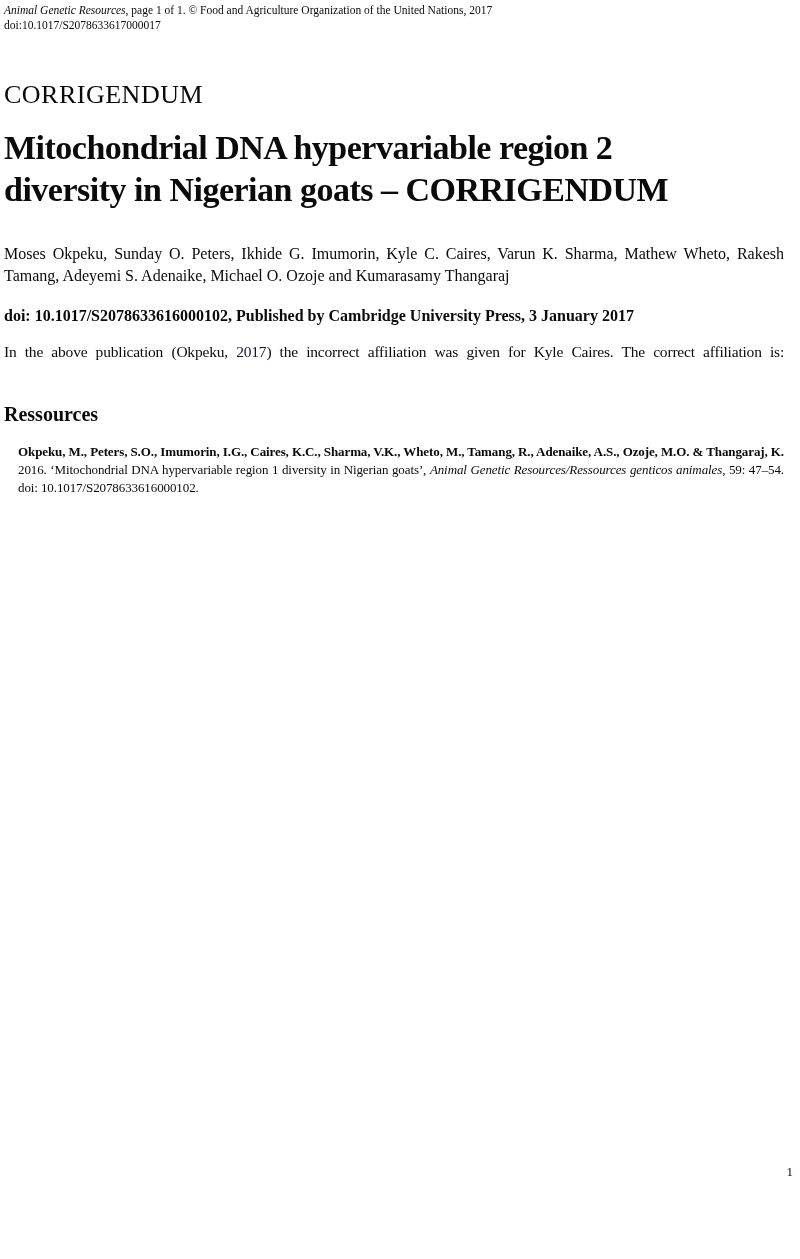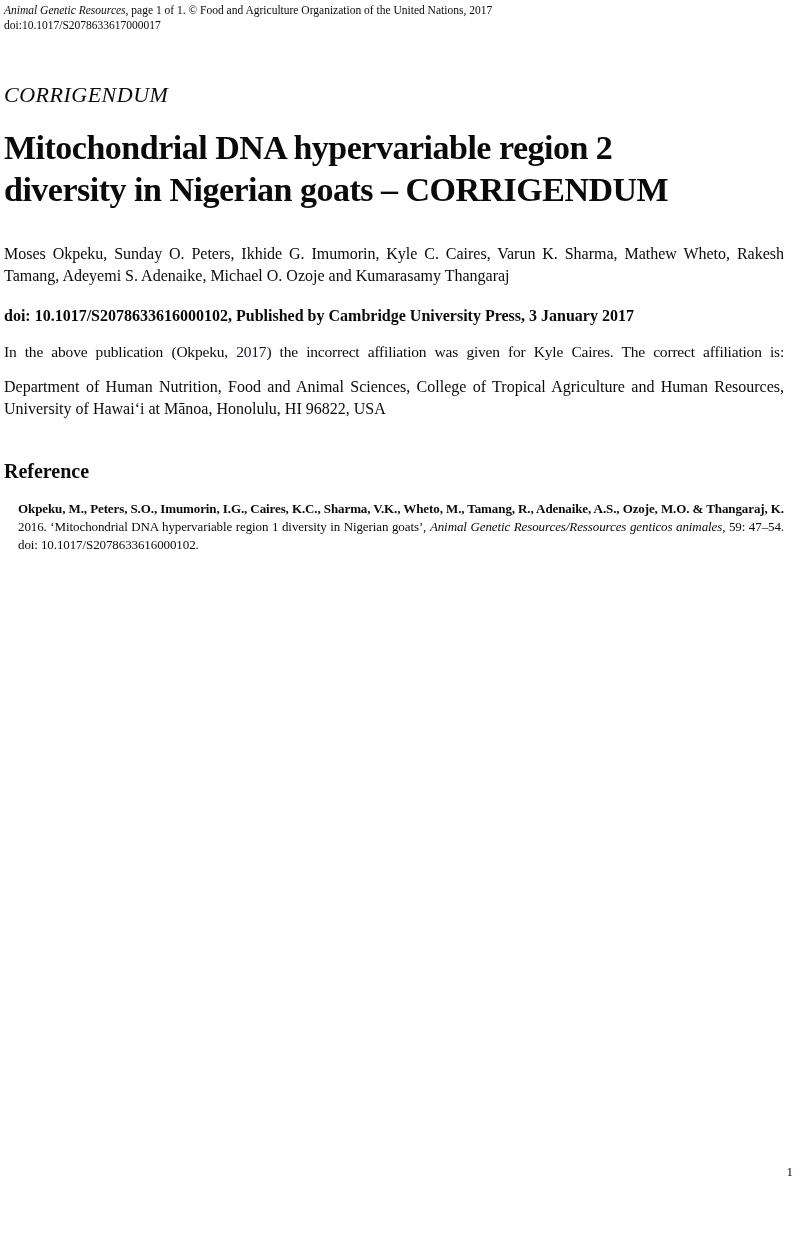--- a/index.html
+++ b/index.html
@@ -13,23 +13,22 @@
   .page {
     position: relative;
     box-sizing: border-box;
     width: 800px; height: 1185px;
     padding: 3px 16px 0 4px;
   }
   .header { font-size: 11.5px; line-height: 15px; }
   .italic { font-style: italic; }
   .corrigendum-label {
     margin-top: 50px;
-    font-size: 22px; line-height: 24px;
+    font-size: 26px; line-height: 24px;
     letter-spacing: 0.5px;
-    font-style: italic;
   }
   .title {
     margin: 20px 0 0 0;
     font-size: 34px; line-height: 42px;
     font-weight: bold; letter-spacing: -0.5px;
   }
   .tline { display: block; }
   p { margin: 0; }
   .authors {
     margin-top: 32px;
@@ -87,21 +86,20 @@
     <span class="tline">Mitochondrial DNA hypervariable region 2</span>
     <span class="tline">diversity in Nigerian goats – CORRIGENDUM</span>
   </h1>
 
   <p class="authors">Moses Okpeku, Sunday O. Peters, Ikhide G. Imumorin, Kyle C. Caires, Varun K. Sharma, Mathew Wheto, Rakesh Tamang, Adeyemi S. Adenaike, Michael O. Ozoje and Kumarasamy Thangaraj</p>
 
   <p class="pubinfo">doi: 10.1017/S2078633616000102, Published by Cambridge University Press, 3 January 2017</p>
 
   <p class="correction"><span>In the above publication (Okpeku, </span><a class="cite-link">2017</a><span>) the incorrect affiliation was given for Kyle Caires. The correct affiliation is:</span></p>
 
-  <p class="affiliation">Department of Human Nutrition, Food and Animal Sciences, College of Tropical Agriculture and Human Resources, University of Hawaiʻi at Mānoa, Honolulu, HI 96822, USA</p>
 
-  <h2 class="ref-heading">Reference</h2>
+  <h2 class="ref-heading">Ressources</h2>
 
   <p class="reference"><span class="ref-bold">Okpeku, M., Peters, S.O., Imumorin, I.G., Caires, K.C., Sharma, V.K., Wheto, M., Tamang, R., Adenaike, A.S., Ozoje, M.O. &amp; Thangaraj, K.</span><span> 2016. ‘Mitochondrial DNA hypervariable region 1 diversity in Nigerian goats’, </span><span class="italic">Animal Genetic Resources/Ressources genticos animales</span><span>, 59: 47–54. doi: 10.1017/S2078633616000102.</span></p>
 
   <div class="page-number">1</div>
 
 </div>
 
 </body></html>

